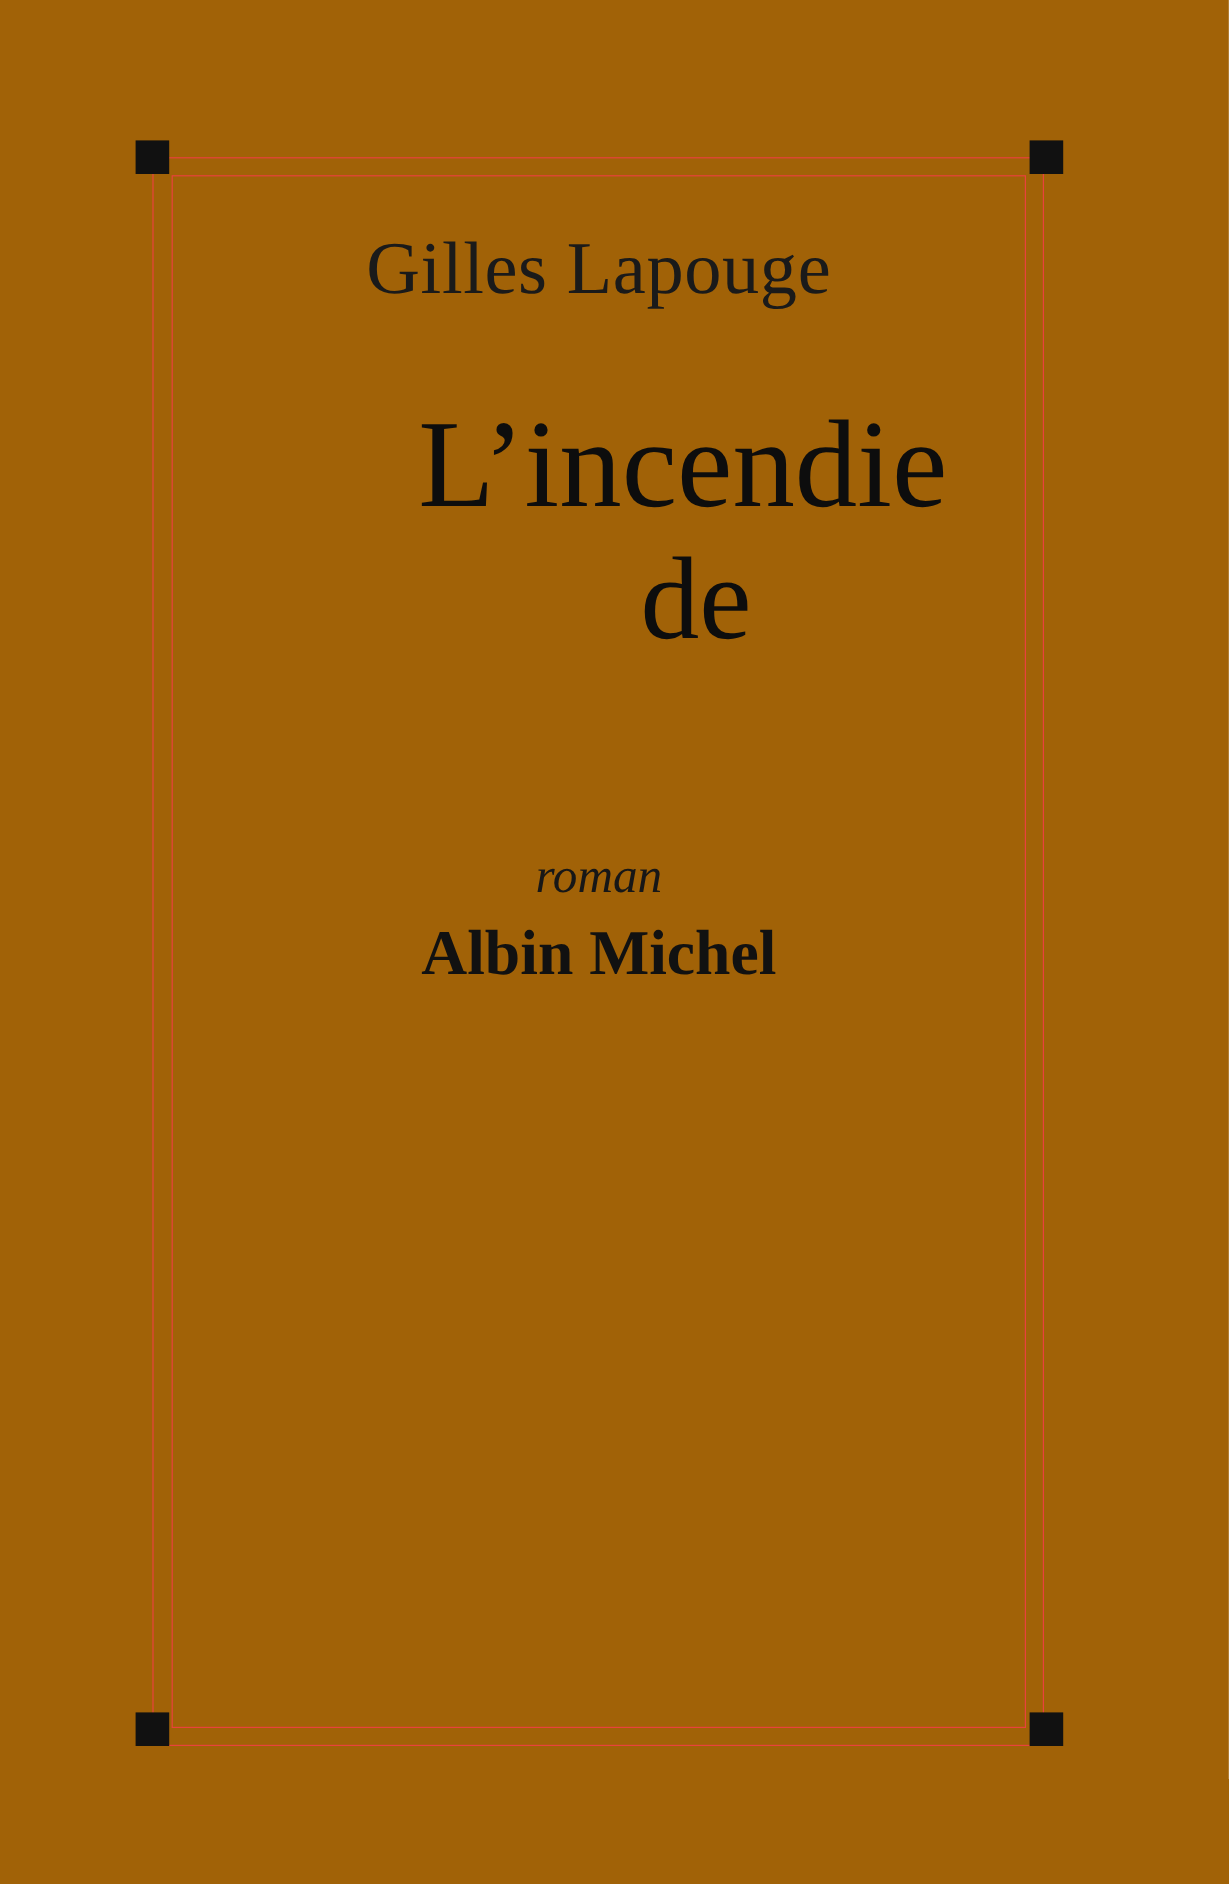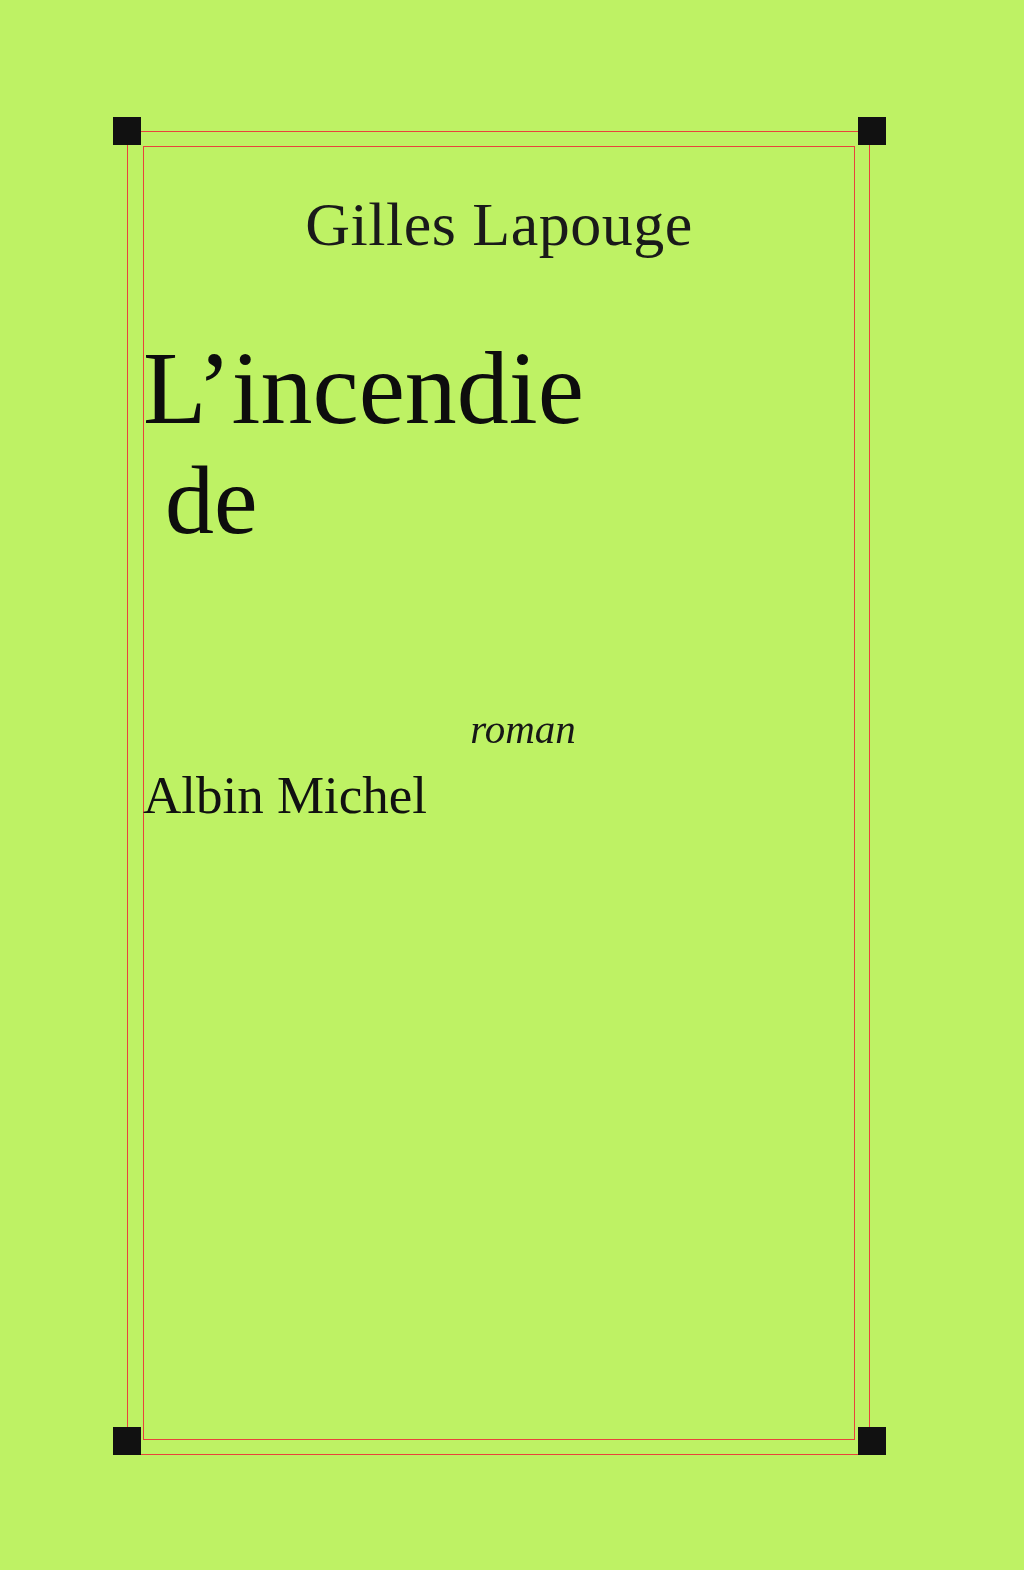--- a/index.html
+++ b/index.html
@@ -15,21 +15,21 @@
     overflow: hidden;
   }
 
   
   .cover {
     position: absolute;
     left: 0;
     top: 0;
     width: 1024px;
     height: 1570px;
-    background: #bef264;
+    background: #a16207;
   }
 
   
   .frame-outer {
     position: absolute;
     left: 127px;
     top: 131px;
     width: 743px;
     height: 1324px;
     border: 1.5px solid #e8433c;
@@ -69,20 +69,21 @@
     color: #1a1a1a;
     letter-spacing: 0.5px;
     font-weight: 400;
   }
 
   .title-block {
     position: absolute;
     left: 143px;
     top: 330px;
     width: 852px;
+    text-align: center;
     color: #0d0d0d;
   }
   .title-line {
     font-size: 104px;
     line-height: 1.12;
     font-weight: 400;
     letter-spacing: 0px;
   }
   .title-line.l2 {
     font-size: 98px;
@@ -94,32 +95,31 @@
 
   .genre {
     position: absolute;
     left: 143px;
     top: 705px;
     width: 712px;
     text-align: center;
     font-style: italic;
     font-size: 41px;
     color: #171717;
-    padding-left: 24px;
   }
 
   .publisher {
     position: absolute;
     left: 143px;
     top: 765px;
     width: 712px;
-    text-align: left;
+    text-align: center;
     font-size: 53px;
     color: #111111;
-    font-weight: 400;
+    font-weight: 700;
   }
 </style>
 </head>
 <body>
 
 <div class="cover">
 
   <div class="frame-outer"></div>
   <div class="frame-inner"></div>
 

